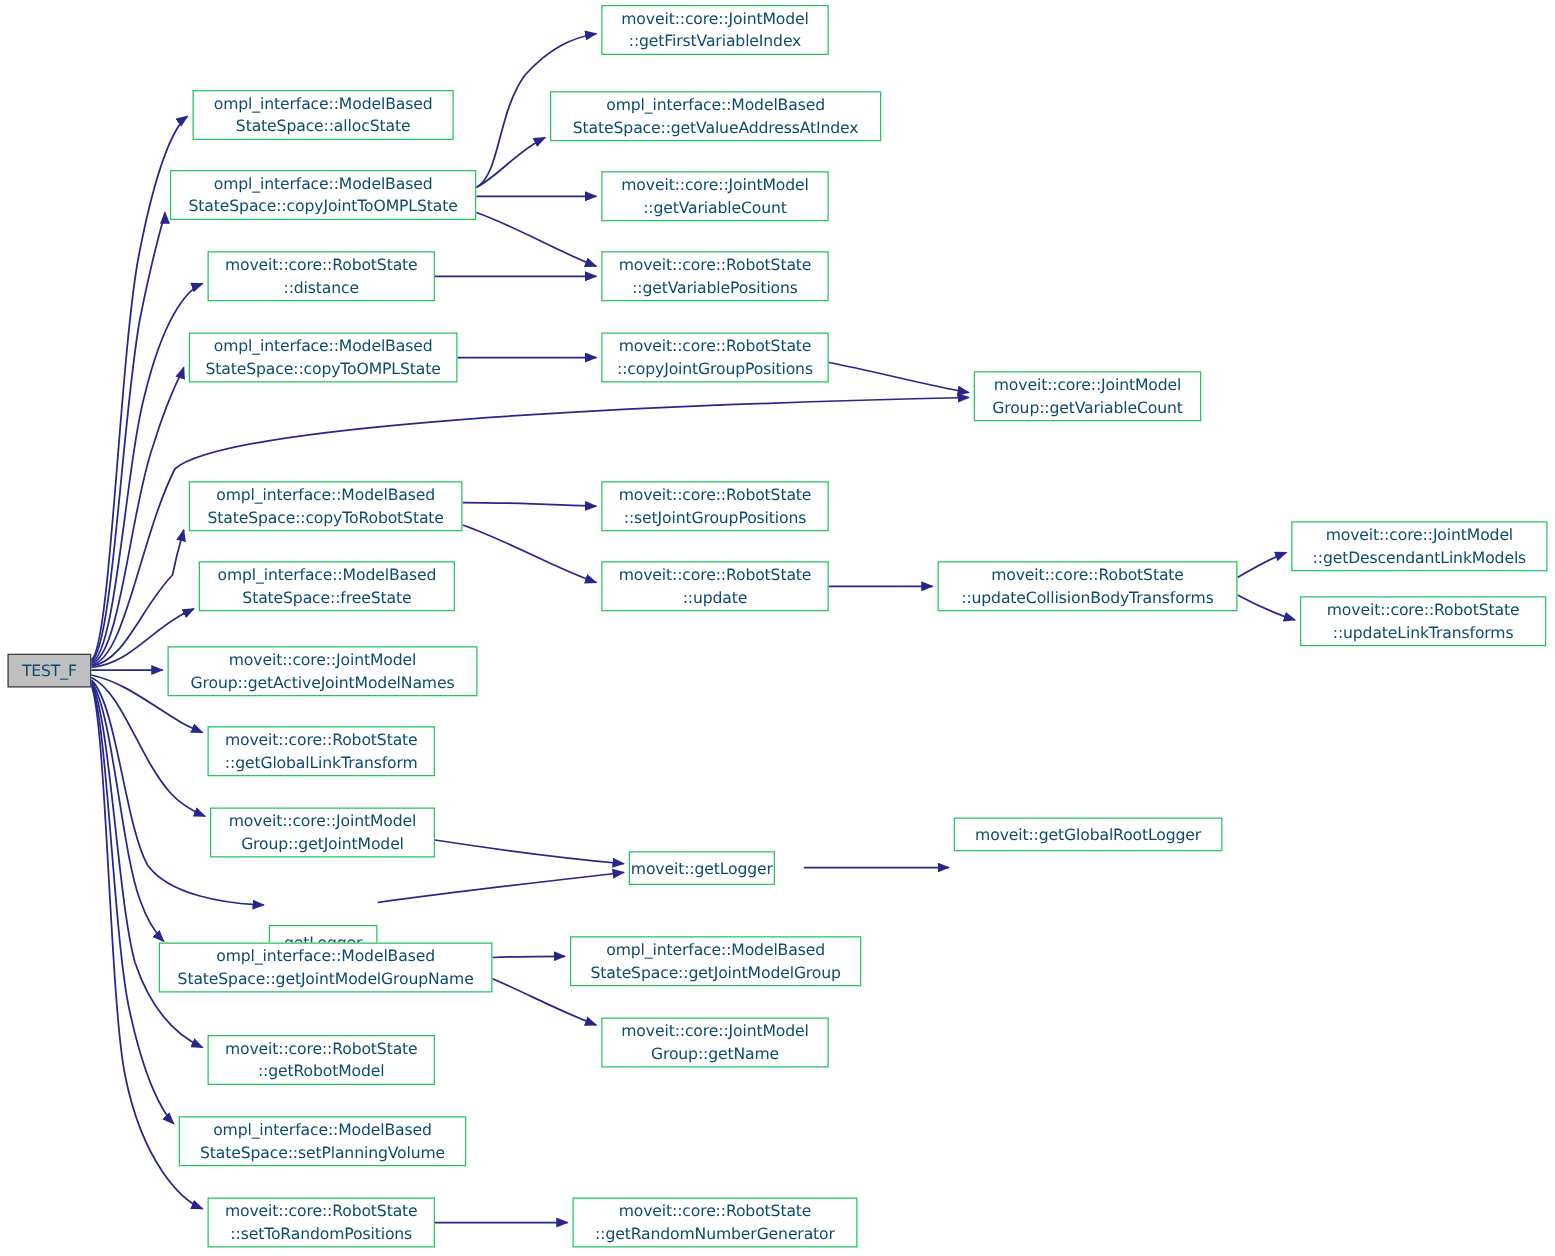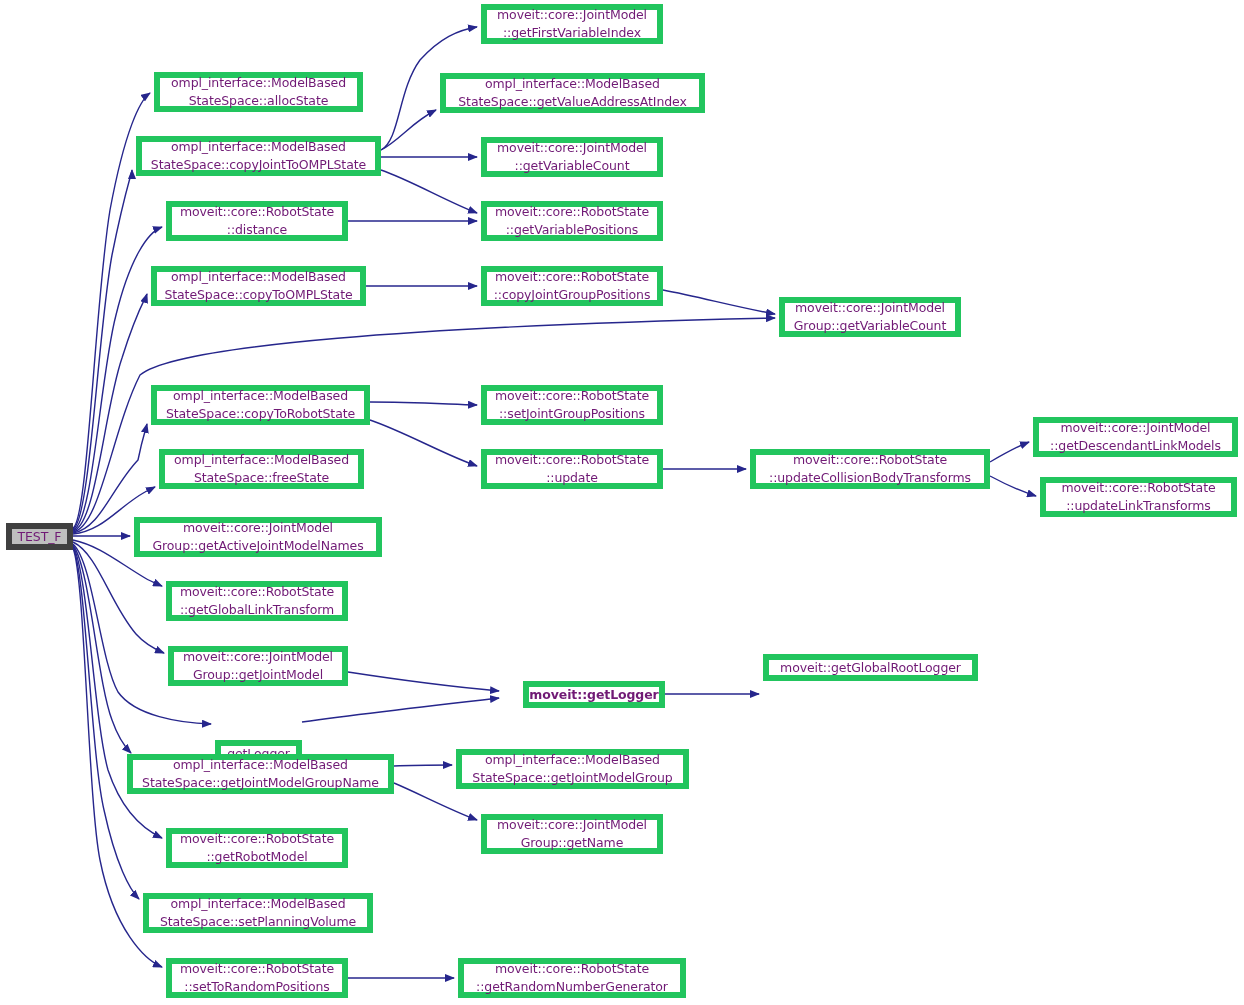--- a/index.html
+++ b/index.html
@@ -2,23 +2,23 @@
 <html><head>
 <meta charset="utf-8">
 <style>
   html,body{margin:0;padding:0;background:#ffffff;}
   body{font-family:"DejaVu Sans","Liberation Sans",sans-serif;}
   #graph-root{position:relative;width:1244px;height:1005px;background:#ffffff;overflow:hidden;}
   svg.edges{position:absolute;left:0;top:0;width:1244px;height:1005px;}
   .node{
     position:absolute;
     box-sizing:border-box;
-    border:6px solid #22c55e;
+    border:1px solid #22c55e;
     background:#ffffff;
-    color:#701a75;
+    color:#0c4a6e;
     display:flex;
     align-items:center;
     justify-content:center;
     text-align:center;
     font-size:12.5px;
     line-height:1.42;
     letter-spacing:-0.1px;
     white-space:pre-line;
     z-index:3;
   }
@@ -106,21 +106,21 @@
 ::getDescendantLinkModels</div>
       <div class="node" style="left: 1040px; top: 477px; width: 197px; height: 40px;">moveit::core::RobotState
 ::updateLinkTransforms</div>
       <div class="node" style="left: 134px; top: 517px; width: 248px; height: 40px;">moveit::core::JointModel
 Group::getActiveJointModelNames</div>
       <div class="node" style="left: 166px; top: 581px; width: 182px; height: 40px;">moveit::core::RobotState
 ::getGlobalLinkTransform</div>
       <div class="node" style="left: 168px; top: 646px; width: 180px; height: 40px;">moveit::core::JointModel
 Group::getJointModel</div>
       <div class="node" style="left: 215px; top: 710px; width: 87px; height: 27px; margin-top: 30px;">getLogger</div>
-      <div class="node" style="left: 523px; top: 681px; width: 142px; height: 27px; font-weight: bold;">moveit::getLogger</div>
+      <div class="node" style="left: 503px; top: 681px; width: 117px; height: 27px;">moveit::getLogger</div>
       <div class="node" style="left: 763px; top: 654px; width: 215px; height: 27px;">moveit::getGlobalRootLogger</div>
       <div class="node" style="left: 127px; top: 754px; width: 267px; height: 40px;">ompl_interface::ModelBased
 StateSpace::getJointModelGroupName</div>
       <div class="node" style="left: 456px; top: 749px; width: 233px; height: 40px;">ompl_interface::ModelBased
 StateSpace::getJointModelGroup</div>
       <div class="node" style="left: 481px; top: 814px; width: 182px; height: 40px;">moveit::core::JointModel
 Group::getName</div>
       <div class="node" style="left: 166px; top: 828px; width: 182px; height: 40px;">moveit::core::RobotState
 ::getRobotModel</div>
       <div class="node" style="left: 143px; top: 893px; width: 230px; height: 40px;">ompl_interface::ModelBased

